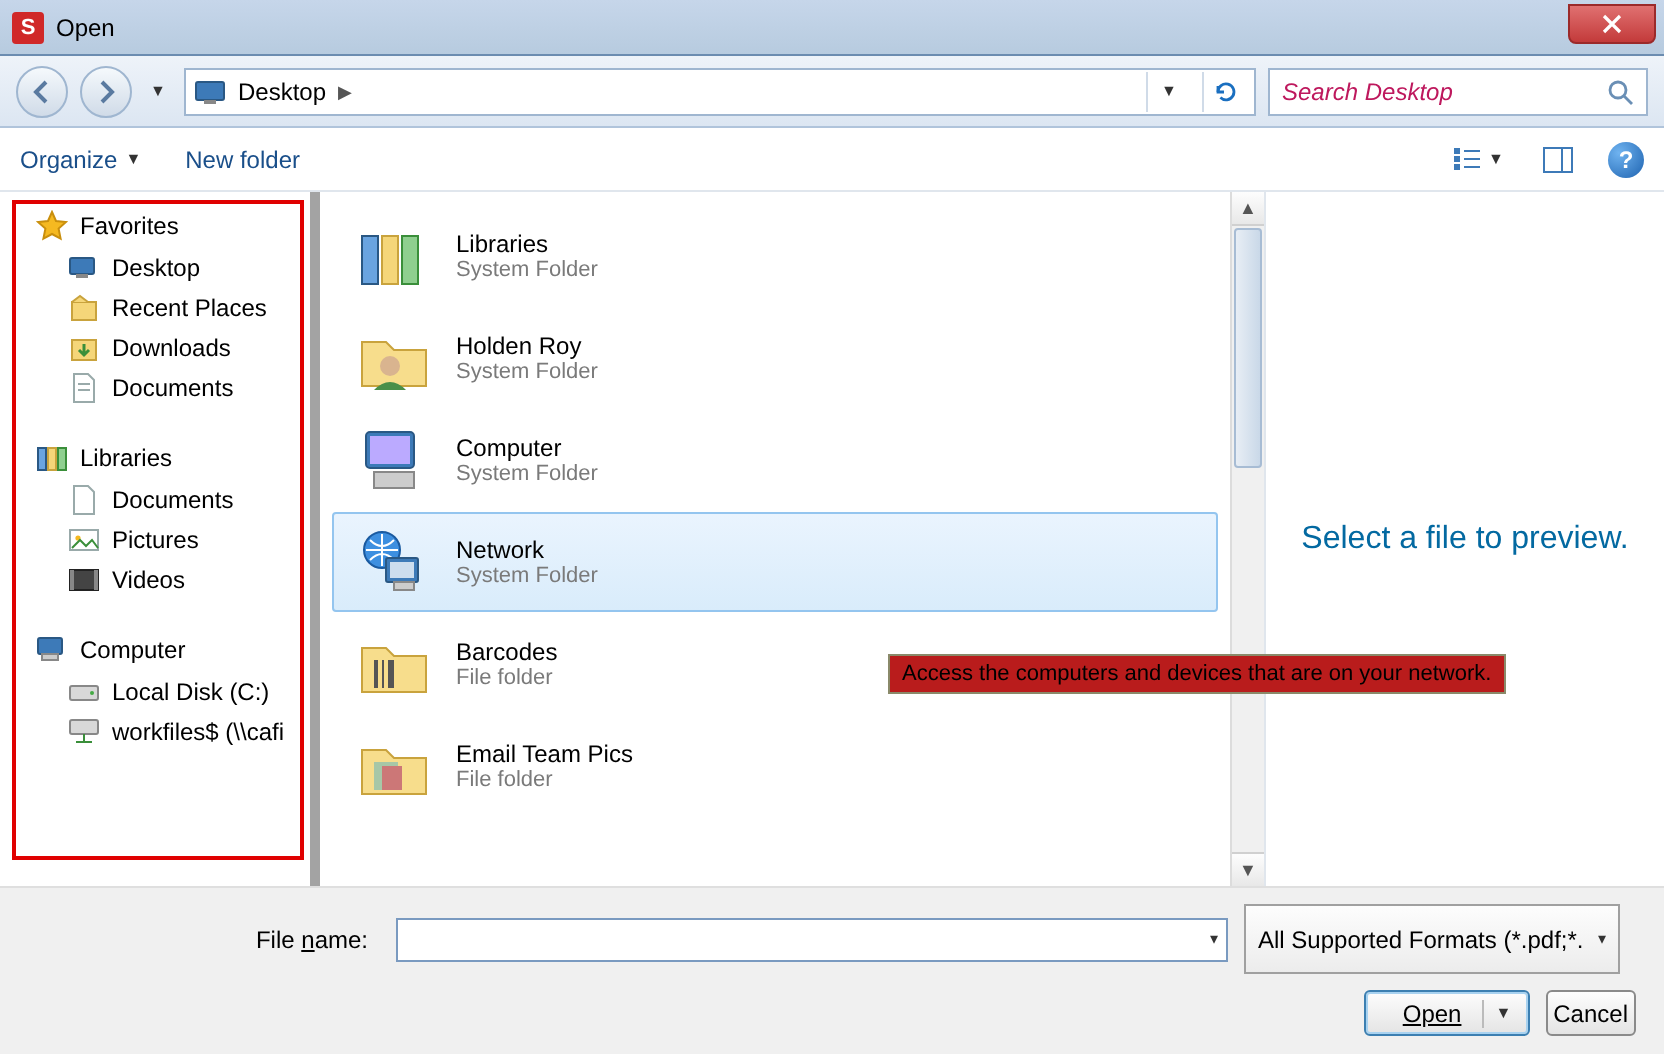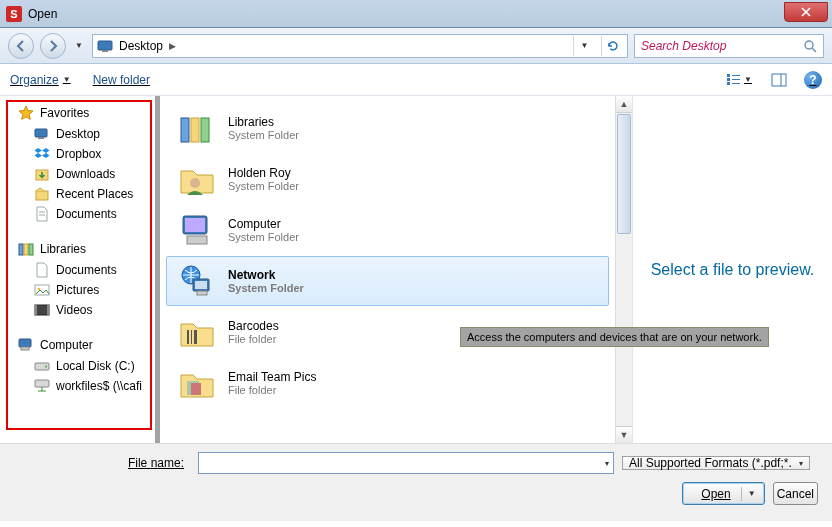--- a/index.html
+++ b/index.html
@@ -14,59 +14,59 @@
   .nav-arrow { width: 26px; height: 26px; border-radius: 50%; background: linear-gradient(#f5f9fc, #d0dbe8); border: 1px solid #9fb6d0; display: flex; align-items: center; justify-content: center; }
   .nav-arrow svg { width: 12px; height: 12px; }
   .dd-arrow { width: 14px; display:flex; align-items:center; justify-content:center; }
   .address { flex: 1; height: 24px; background: #fff; border: 1px solid #9fb6d0; display: flex; align-items: center; padding: 0 4px; gap: 6px; }
   .address .crumb { font-size: 12px; }
   .address .tri { font-size: 9px; color: #555; }
   .address .spacer { flex: 1; }
   .address .abtn { width: 22px; height: 20px; display: flex; align-items: center; justify-content: center; border-left: 1px solid #d0dbe8; }
   .searchbox { width: 190px; height: 24px; background: #fff; border: 1px solid #9fb6d0; display: flex; align-items: center; padding: 0 6px; color: #be185d; font-style: italic; justify-content: space-between; }
 
-  .toolbar { height: 32px; display: flex; align-items: center; padding: 0 10px; gap: 22px; border-bottom: 1px solid #e0e6ed; background: #fff; text-decoration: underline; }
+  .toolbar { height: 32px; display: flex; align-items: center; padding: 0 10px; gap: 22px; border-bottom: 1px solid #e0e6ed; background: #fff; }
   .toolbar .tlabel { color: #1a4f8a; font-size: 12px; display: flex; align-items: center; gap: 4px; }
   .toolbar .right { margin-left: auto; display: flex; align-items: center; gap: 10px; }
   .view-btn { width: 30px; height: 20px; border: 1px solid transparent; display: flex; align-items: center; justify-content: center; gap: 2px; }
   .help-btn { width: 18px; height: 18px; border-radius: 50%; background: radial-gradient(circle at 30% 30%, #6fb3f0, #1e63b0); color: #fff; font-weight: bold; font-size: 12px; display: flex; align-items: center; justify-content: center; }
 
   .body { display: flex; height: 347px; }
   .navpane { width: 160px; border-right: 5px solid #a3a3a3; padding: 6px 0 6px 4px; position: relative; }
   .redbox { position: absolute; left: 6px; top: 4px; width: 146px; height: 330px; border: 2px solid #e00000; pointer-events: none; }
   .group-header { display: flex; align-items: center; gap: 6px; padding: 3px 4px 3px 14px; font-size: 12px; }
   .nav-item { display: flex; align-items: center; gap: 6px; padding: 2px 4px 2px 30px; font-size: 12px; white-space: nowrap; overflow:hidden; }
   .nav-gap { height: 14px; }
   .ico { width: 16px; height: 16px; flex: none; display:flex; align-items:center; justify-content:center; }
 
   .filepane { flex: 1; position: relative; background: #fff; display:flex; }
   .filelist { width: 455px; padding: 6px 0; position: relative; }
   .fitem { display: flex; align-items: center; gap: 10px; padding: 4px 6px 4px 10px; margin: 1px 6px; border-radius: 2px; }
-  .fitem.selected { background: linear-gradient(#eaf4fe, #d9ecfb); border: 1px solid #94c5ef; padding: 3px 5px 3px 9px; font-weight: bold; }
+  .fitem.selected { background: linear-gradient(#eaf4fe, #d9ecfb); border: 1px solid #94c5ef; padding: 3px 5px 3px 9px; }
   .ficon { width: 42px; height: 42px; display: flex; align-items: center; justify-content: center; flex: none; }
   .ficon svg { width: 40px; height: 40px; }
   .ftxt .primary { font-size: 12px; color: #000; }
   .ftxt .secondary { font-size: 11px; color: #7a7a7a; }
-  .tooltip { position: absolute; left: 300px; top: 231px; background: #a3a3a3; border: 1px solid #8a8a6a; padding: 3px 6px; font-size: 11px; white-space: nowrap; z-index: 5; }
+  .tooltip { position: absolute; left: 284px; top: 231px; background: #b91c1c; border: 1px solid #8a8a6a; padding: 3px 6px; font-size: 11px; white-space: nowrap; z-index: 5; }
   .vscroll { width: 17px; background: #f0f0f0; border-left: 1px solid #dcdcdc; display:flex; flex-direction:column; }
   .vscroll .arrow { height:17px; display:flex; align-items:center; justify-content:center; font-size:9px; color:#555; background:linear-gradient(#fdfdfd,#e8e8e8); border-bottom:1px solid #d0d0d0;}
   .vscroll .arrow.bottom{ border-top:1px solid #d0d0d0; border-bottom:none;}
   .vscroll .thumb { height: 120px; margin:1px; background: linear-gradient(to right,#e8eef5,#c9d8e8); border:1px solid #a7bcd4; border-radius:2px;}
   .vscroll .track { flex:1; }
 
   .preview { flex: 1; border-left: 1px solid #e0e6ed; display: flex; align-items: center; justify-content: center; color: #0369a1; font-size: 16px; }
 
   .footer { border-top: 1px solid #dfdfdf; padding: 8px 14px; background: #f0f0f0; }
   .row { display: flex; align-items: center; gap: 8px; margin-bottom: 8px; }
   .row.right { justify-content: flex-end; }
-  .fnlabel { width: 176px; text-align: right; padding-right: 6px; text-decoration: underline; }
+  .fnlabel { width: 176px; text-align: right; padding-right: 6px; }
   .fnlabel .ul { text-decoration: underline; }
   .fninput { flex: 1; max-width: 416px; height: 22px; border: 1px solid #7a9ac0; padding: 0 4px; background:#fff; display:flex; align-items:center; justify-content:space-between; }
   .fninput input { border:none; outline:none; width: calc(100% - 16px); font-size:12px; }
-  .filtersel { width: 188px; height: 14px; border: 1px solid #a0a0a0; background: linear-gradient(#fdfdfd,#ececec); display: flex; align-items: center; padding: 0 6px; justify-content: space-between; font-size: 12px; }
+  .filtersel { width: 188px; height: 35px; border: 1px solid #a0a0a0; background: linear-gradient(#fdfdfd,#ececec); display: flex; align-items: center; padding: 0 6px; justify-content: space-between; font-size: 12px; }
   .btn { height: 23px; border: 1px solid #8a8a8a; background: linear-gradient(#fdfdfd,#e4e4e4); border-radius: 3px; padding: 0 3px; font-size: 12px; display:flex; align-items:center; }
   .btn.split { padding: 0 8px 0 18px; }
   .btn.default { border: 1px solid #3c7fb1; box-shadow: 0 0 0 1px #a8d2f0 inset; }
   .split-div { width:1px; height:14px; background:#bbb; margin:0 6px 0 10px; }
 
   .tri-dn { font-size: 8px; color: #333; }
 </style>
 </head>
 <body>
 
@@ -171,42 +171,34 @@
           <svg viewBox="0 0 16 14">
             <rect x="1" y="2" width="12" height="8" rx="1" fill="#3d7ab8" stroke="#2a5884"></rect>
             <rect x="4" y="10" width="6" height="2" fill="#888"></rect>
           </svg>
         </span>
         <span>Desktop</span>
       </div>
     <div class="nav-item">
         <span class="ico">
           <svg viewBox="0 0 16 16">
-            <path d="M4 2 L8 4.5 L4 7 L0.5 4.5 Z M12 2 L15.5 4.5 L12 7 L8 4.5 Z M4 7 L8 9.5 L4 12 L0.5 9.5 Z M12 7 L15.5 9.5 L12 12 L8 9.5 Z" fill="#1f8ce6"></path>
-          </svg>
-        </span>
-        <span>Dropbox</span>
+            <rect x="2" y="5" width="12" height="9" fill="#f5d679" stroke="#c9a33d"></rect>
+            <path d="M2 5 L6 2 L10 5" fill="#f5d679" stroke="#c9a33d"></path>
+          </svg>
+        </span>
+        <span>Recent Places</span>
       </div>
     <div class="nav-item">
         <span class="ico">
           <svg viewBox="0 0 16 16">
             <rect x="2" y="4" width="12" height="10" fill="#f5d679" stroke="#c9a33d"></rect>
             <path d="M8 6 L8 11 M5.5 9 L8 11.5 L10.5 9" stroke="#3a8f3a" stroke-width="1.5" fill="none"></path>
           </svg>
         </span>
         <span>Downloads</span>
-      </div>
-    <div class="nav-item">
-        <span class="ico">
-          <svg viewBox="0 0 16 16">
-            <rect x="2" y="5" width="12" height="9" fill="#f5d679" stroke="#c9a33d"></rect>
-            <path d="M2 5 L6 2 L10 5" fill="#f5d679" stroke="#c9a33d"></path>
-          </svg>
-        </span>
-        <span>Recent Places</span>
       </div>
     <div class="nav-item">
         <span class="ico">
           <svg viewBox="0 0 16 16">
             <path d="M3 1 h7 l3 3 v11 h-10 z" fill="#fff" stroke="#9aa"></path>
             <line x1="5" y1="6" x2="11" y2="6" stroke="#9aa"></line>
             <line x1="5" y1="9" x2="11" y2="9" stroke="#9aa"></line>
           </svg>
         </span>
         <span>Documents</span>

